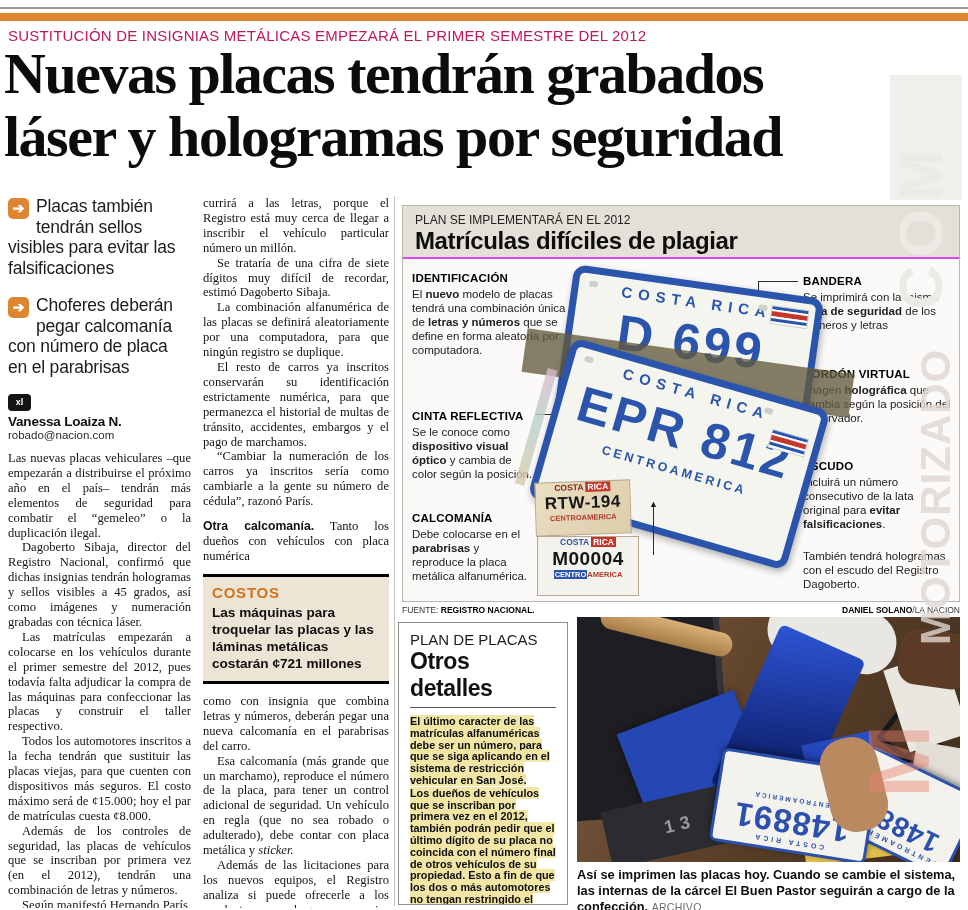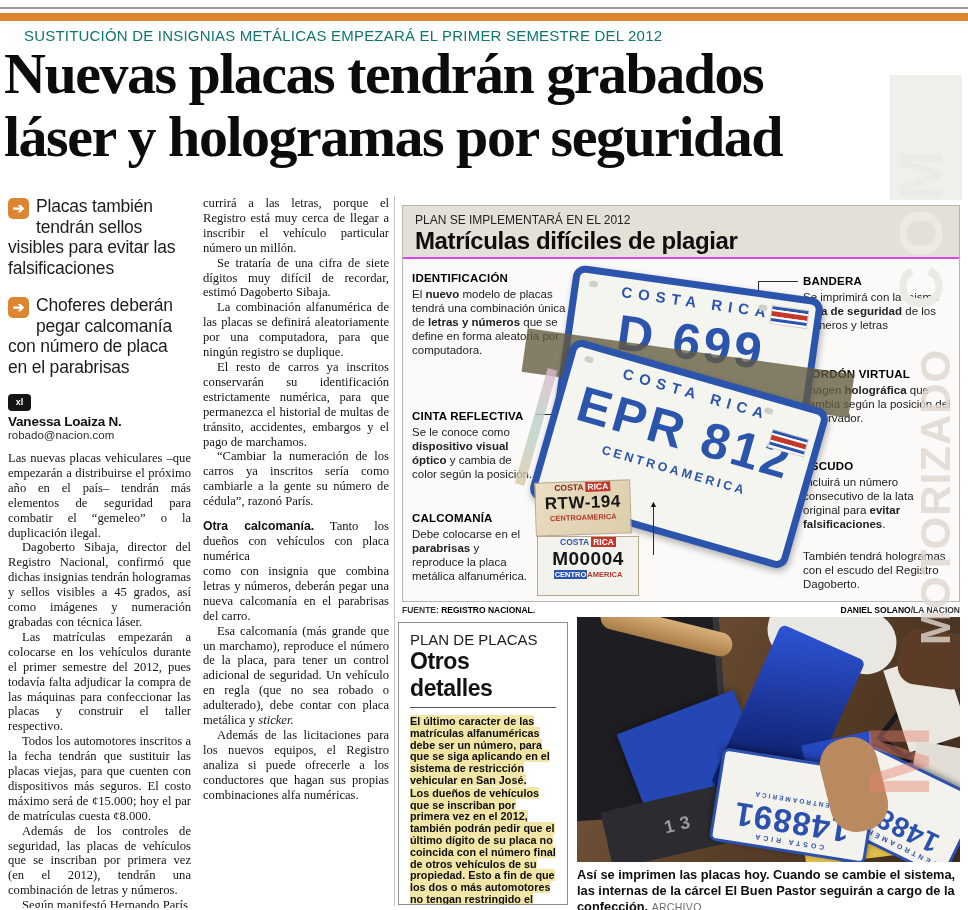--- a/index.html
+++ b/index.html
@@ -1,21 +1,21 @@
 <!DOCTYPE html>
 <html><head>
 <meta charset="utf-8">
 <style>
   html,body{margin:0;padding:0;background:#fff;}
   .page{position:relative;width:968px;height:910px;background:#fff;overflow:hidden;
         font-family:"Liberation Sans",sans-serif;color:#111;}
   
   .top-rule{position:absolute;left:0;top:7px;width:968px;height:2px;background:#9b9b9b;}
   .accent-bar{position:absolute;left:0;top:13px;width:968px;height:8px;}
-  .kicker{position:absolute;left:24px;top:27px;font-size:15px;letter-spacing:.2px;color:#0f766e;}
+  .kicker{position:absolute;left:8px;top:27px;font-size:15px;letter-spacing:.2px;color:#be185d;}
   .headline{position:absolute;left:4px;top:42px;width:950px;
             font-family:"Liberation Serif",serif;font-weight:bold;font-size:58px;
             letter-spacing:-1.5px;line-height:63px;color:#0c0c0c;}
   .hl-band{position:absolute;left:890px;top:75px;width:72px;height:125px;background:#f1efec;}
   
   .wm{position:absolute;writing-mode:vertical-rl;transform:rotate(180deg);
       font-weight:bold;z-index:40;pointer-events:none;user-select:none;}
   .wm-top{right:12px;top:95px;height:215px;font-size:62px;letter-spacing:8px;color:#eceae5;}
   .wm-mid{right:8px;top:315px;height:330px;font-size:42px;letter-spacing:1px;color:rgba(224,215,207,.8);}
   .wm-photo{right:18px;top:648px;height:150px;font-size:88px;color:rgba(232,130,112,.45);}
@@ -68,21 +68,21 @@
   .st-costa{color:#7d1f14;margin-right:2px;}
   .st-rica{background:#c5372a;color:#fff;padding:0 2px;}
   .st-num{font-weight:bold;color:#161616;letter-spacing:.5px;}
   .st-bot{font-size:7.5px;font-weight:bold;color:#b03a2c;}
   .st-bot .blu{background:#2b54ac;color:#fff;padding:0 1px;}
   
   .cline{position:absolute;border-color:#2c2c2c;}
   .dot{position:absolute;width:5px;height:5px;background:#111;border-radius:50%;}
   .up-arrow{position:absolute;font-size:9px;color:#111;}
   .ig-footer{position:absolute;left:402px;top:605px;width:558px;display:flex;
-             justify-content:space-between;font-size:8.5px;color:#333;font-weight:bold;}
+             justify-content:space-between;font-size:8.5px;color:#333;}
   .ig-footer b{color:#000;}
   
   .otros{position:absolute;left:398px;top:622px;width:170px;height:283px;border:1px solid #8f8d89;
          box-sizing:border-box;padding:8px 11px;overflow:hidden;background:#fff;}
   .ot-kicker{font-size:15px;color:#1c1c1c;}
   .ot-title{font-size:23px;font-weight:bold;letter-spacing:-.4px;margin-bottom:5px;}
   .ot-rule{height:1px;background:#555;margin-bottom:8px;}
   .ot-body{font-size:10.8px;font-weight:bold;line-height:11.8px;color:#0d0d0d;margin:0 0 1px 0;}
   .ot-body span{background:rgba(240,226,150,.85);box-decoration-break:clone;-webkit-box-decoration-break:clone;}
   
@@ -162,20 +162,24 @@
     <p class="bp ind">Según manifestó Hernando París, ministro de Justicia, se re-</p>
   </div>
 
   <div class="col col2">
     <p class="bp">currirá a las letras, porque el Registro está muy cerca de llegar a inscribir el vehículo particular número un millón.</p>
     <p class="bp ind">Se trataría de una cifra de siete dígitos muy difícil de recordar, estimó Dagoberto Sibaja.</p>
     <p class="bp ind">La combinación alfanumérica de las placas se definirá aleatoriamente por una computadora, para que ningún registro se duplique.</p>
     <p class="bp ind">El resto de carros ya inscritos conservarán su identificación estrictamente numérica, para que permanezca el historial de multas de tránsito, accidentes, embargos y el pago de marchamos.</p>
     <p class="bp ind">“Cambiar la numeración de los carros ya inscritos sería como cambiarle a la gente su número de cédula”, razonó París.</p>
     <p class="subhead"><b>Otra calcomanía.</b><span> Tanto los dueños con vehículos con placa numérica</span></p>
+    <div class="costos">
+      <div class="costos-title">COSTOS</div>
+      <div class="costos-text">Las máquinas para troquelar las placas y las láminas metálicas costarán ¢721 millones</div>
+    </div>
     <p class="bp">como con insignia que combina letras y números, deberán pegar una nueva calcomanía en el parabrisas del carro.</p>
     <p class="bp ind"><span>Esa calcomanía (más grande que un marchamo), reproduce el número de la placa, para tener un control adicional de seguridad. Un vehículo en regla (que no sea robado o adulterado), debe contar con placa metálica y </span><i>sticker.</i></p>
     <p class="bp ind">Además de las licitaciones para los nuevos equipos, el Registro analiza si puede ofrecerle a los conductores que hagan sus propias combinaciones alfa numéricas.</p>
 
   </div>
 
   <div class="col-divider"></div>
 
   <div class="infobox">
     <div class="ig-head">

